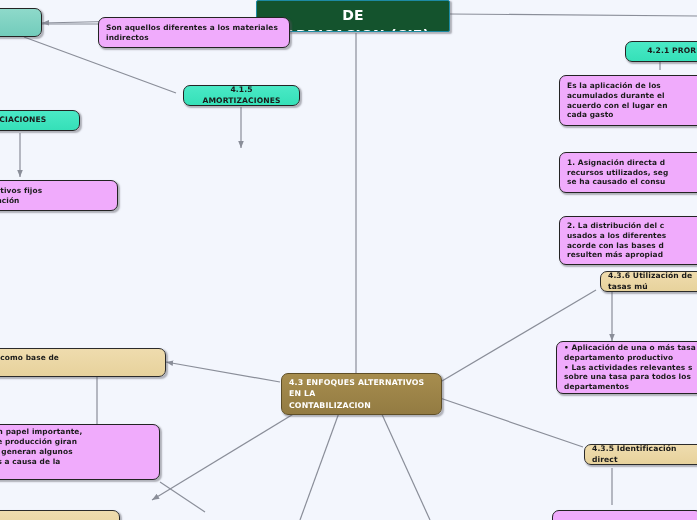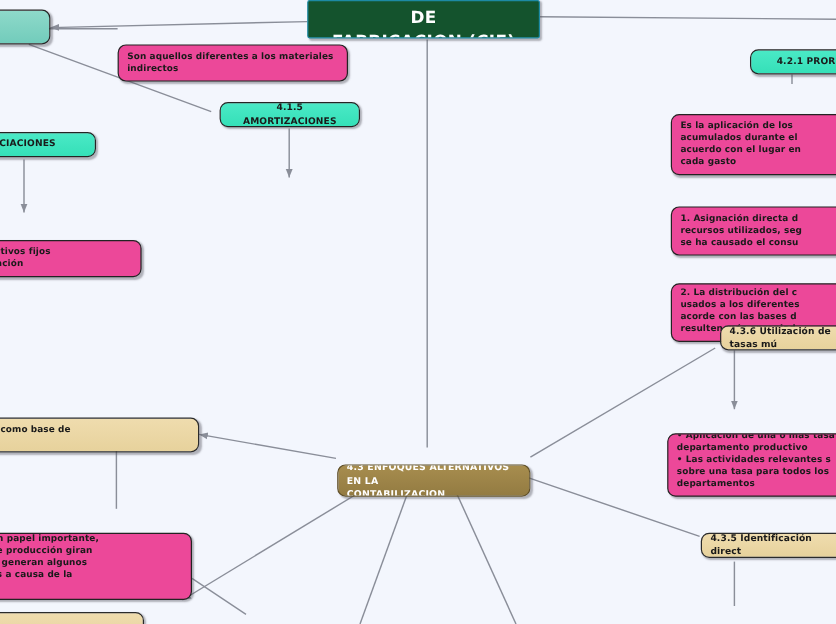--- a/index.html
+++ b/index.html
@@ -99,25 +99,24 @@
     background: linear-gradient(180deg,#a78d4e 0%,#937b42 100%);
     color: #ffffff;
     border-color: #5e4e27;
     display: flex;
     align-items: center;
     font-size: 7.8px;
     line-height: 1.42;
     letter-spacing: 0.15px;
   }
   .node.white {
-    background: #ec4899;
+    background: #f0abfc;
     border-color: #232323;
     display: flex;
-    align-items: flex-end;
-    margin-top: 20px;
+    align-items: center;
   }
   .node .txt {
     display: block;
     width: 100%;
     white-space: pre-line;
   }
   .node.clip-left2 .txt {
     margin-left: -40px;
     width: calc(100% + 40px);
   }
@@ -236,21 +235,21 @@
   </div>
 
   <div class="node white bullets" style="left:556px; top:341px; width:180px; height:53px;">
     <span class="txt">•        Aplicación de una o más tasa
 departamento productivo
 •        Las actividades relevantes s
 sobre una tasa para todos los
 departamentos</span>
   </div>
 
-  <div class="node brown" style="left:281px; top:387px; width:161px; height:27px;">
+  <div class="node brown" style="left:281px; top:373px; width:161px; height:42px;">
     <span class="txt">4.3 ENFOQUES ALTERNATIVOS EN LA
 CONTABILIZACION</span>
   </div>
 
   <div class="node tan clip-left2" style="left:-40px; top:348px; width:206px; height:29px;">
     <span class="txt">Horas - Máquina como base de
 ción</span>
   </div>
 
   <div class="node white clip-left2" style="left:-40px; top:424px; width:200px; height:56px;">

